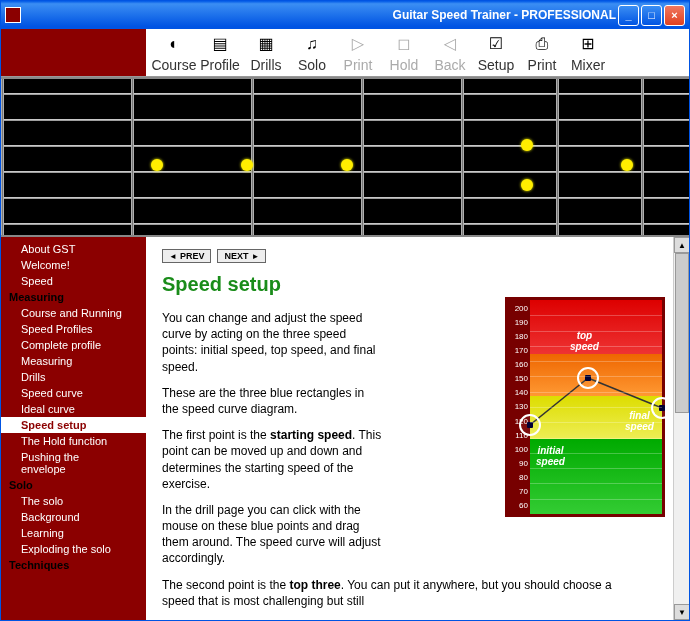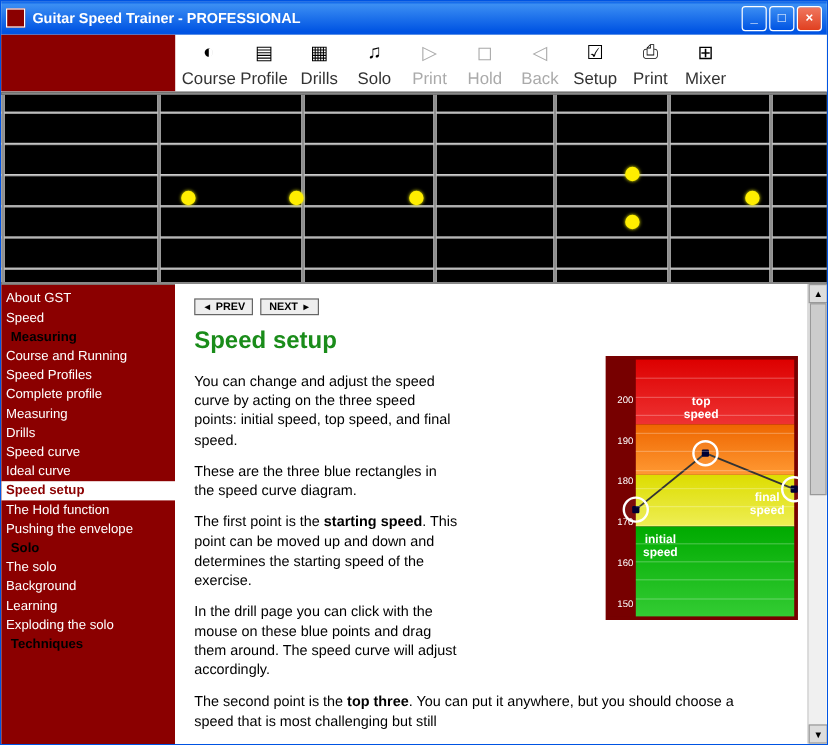--- a/index.html
+++ b/index.html
@@ -1,59 +1,59 @@
 <!DOCTYPE html>
 <html><head>
 <meta charset="utf-8">
 <style>
 * { margin: 0; padding: 0; box-sizing: border-box; }
 body { font-family: Tahoma, Arial, sans-serif; font-size: 11px; background: #ece9d8; width: 690px; height: 621px; overflow: hidden; }
 .window { width: 690px; height: 621px; border: 1px solid #0054e3; display: flex; flex-direction: column; }
-.titlebar { height: 28px; background: linear-gradient(#0058e6, #3b8ef3 10%, #0054e3 90%); display: flex; align-items: center; color: #fff; padding: 0 4px; }
+.titlebar { height: 28px; background: linear-gradient(#0058e6, #3b8ef3 10%, #0054e3 90%); display: flex; align-items: center; color: #fff; padding: 0 4px; text-align: right; }
 .titlebar .appicon { width: 16px; height: 16px; background: #8b0000; margin-right: 6px; border: 1px solid #fff; }
 .titlebar .title { flex: 1; font-weight: bold; font-size: 12px; }
 .winbtn { width: 21px; height: 21px; margin-left: 2px; border: 1px solid #fff; border-radius: 3px; display: flex; align-items: center; justify-content: center; font-weight: bold; font-size: 11px; color: #fff; cursor: pointer; }
 .winbtn.min, .winbtn.max { background: linear-gradient(#3b8ef3, #0054e3); }
 .winbtn.close { background: linear-gradient(#f07860, #e04020); }
 .header { height: 48px; background: #fff; border-bottom: 1px solid #999; display: flex; align-items: stretch; }
 .logo { width: 145px; background: #8b0000; }
 .toolbar { flex: 1; display: flex; align-items: center; padding: 0 6px; gap: 2px; }
 .tbtn { width: 44px; height: 42px; display: flex; flex-direction: column; align-items: center; justify-content: center; cursor: pointer; border-radius: 2px; }
 .tbtn .ico { width: 22px; height: 22px; display: flex; align-items: center; justify-content: center; font-size: 16px; }
 .tbtn .lbl { font-size: 14px; margin-top: 2px; color: #333; }
 .tbtn.disabled .ico, .tbtn.disabled .lbl { color: #aaa; }
 .fretboard { height: 160px; background: #000; position: relative; border-top: 2px solid #888; border-bottom: 2px solid #888; }
 .string { position: absolute; left: 0; right: 0; height: 2px; background: linear-gradient(#ddd, #888); }
 .fret { position: absolute; top: 0; bottom: 0; width: 3px; background: linear-gradient(90deg, #ccc, #777, #ccc); }
 .dot { position: absolute; width: 12px; height: 12px; background: #ffee00; border-radius: 50%; box-shadow: 0 0 3px #ff0; }
 .body-area { flex: 1; display: flex; overflow: hidden; }
 .sidebar { width: 145px; background: #8b0000; overflow-y: auto; padding: 4px 0; }
-.sidebar a { display: block; color: #fff; text-decoration: none; padding: 2px 4px; font-size: 11px; cursor: pointer; }
+.sidebar a { display: block; color: #fff; text-decoration: none; padding: 2px 20px; font-size: 11px; cursor: pointer; }
 .sidebar .section { color: #000; font-weight: bold; padding: 2px 8px; font-size: 11px; }
 .sidebar a.active { background: #fff; color: #8b0000; font-weight: bold; }
 .content { flex: 1; background: #fff; padding: 12px 16px; overflow-y: auto; position: relative; }
 .navbtns { display: flex; gap: 6px; margin-bottom: 10px; }
 .navbtn { border: 1px solid #666; background: #eee; padding: 1px 6px; font-size: 9px; font-weight: bold; cursor: pointer; display: flex; align-items: center; gap: 3px; }
 .navbtn .tri { font-size: 8px; }
 h1.pagetitle { color: #1a8c1a; font-family: Arial; font-size: 20px; font-weight: bold; margin-bottom: 14px; }
 .content p { font-size: 12px; line-height: 1.35; margin-bottom: 10px; color: #000; max-width: 220px; }
 .content p b { font-weight: bold; }
 .diagram { position: absolute; right: 24px; top: 60px; width: 160px; height: 220px; border: 3px solid #770000; background: #770000; display: flex; }
 .diagram .axis { width: 22px; background: #770000; display: flex; flex-direction: column; justify-content: space-between; padding: 4px 2px; }
-.diagram .axis span { color: #fff; font-size: 8px; text-align: right; margin-top: 25px; }
+.diagram .axis span { color: #fff; font-size: 8px; text-align: right; }
 .diagram .plot { flex: 1; position: relative; }
 .band { position: absolute; left: 0; right: 0; }
 .band.red { top: 0; height: 25%; background: linear-gradient(#d00, #e33); }
 .band.orange { top: 25%; height: 20%; background: linear-gradient(#e60, #f93); }
 .band.yellow { top: 45%; height: 20%; background: linear-gradient(#dd0, #ee5); }
 .band.green { top: 65%; height: 35%; background: linear-gradient(#0a0, #3c3); }
 .gridline { position: absolute; left: 0; right: 0; height: 1px; background: rgba(255,255,255,0.25); }
 .circle { position: absolute; width: 22px; height: 22px; border: 2px solid #fff; border-radius: 50%; background: rgba(255,255,255,0.05); }
 .speedpt { position: absolute; width: 6px; height: 6px; background: #003; border-radius: 1px; }
-.dlbl { position: absolute; color: #fff; font-size: 10px; font-weight: bold; text-align: center; line-height: 1.1; }
+.dlbl { position: absolute; color: #fff; font-size: 10px; font-weight: bold; text-align: center; line-height: 1.1; font-style: italic; }
 .curve { position: absolute; inset: 0; }
 .curve line { stroke: #333; stroke-width: 1.5; }
 .scrollbar { position: absolute; right: 0; top: 0; bottom: 0; width: 16px; background: #f0f0f0; border-left: 1px solid #ccc; }
 .sbtn { width: 16px; height: 16px; background: #ddd; border: 1px solid #999; display:flex; align-items:center; justify-content:center; font-size:8px; cursor: pointer; }
 .sthumb { position: absolute; top: 16px; width: 14px; left: 1px; height: 160px; background: #ccc; border: 1px solid #999; cursor: pointer; }
 </style>
 </head>
 <body>
 
 <div class="window">
@@ -129,20 +129,21 @@
       <div class="dot" style="left: 240px; top: 80px;"></div>
       <div class="dot" style="left: 340px; top: 80px;"></div>
       <div class="dot" style="left: 520px; top: 60px;"></div>
       <div class="dot" style="left: 520px; top: 100px;"></div>
       <div class="dot" style="left: 620px; top: 80px;"></div>
     </div>
 
   <div class="body-area">
     <div class="sidebar" id="sidebar">
         <a>About GST</a>
+        <a>Welcome!</a>
         <a>Speed</a>
         <div class="section">Measuring</div>
         <a>Course and Running</a>
         <a>Speed Profiles</a>
         <a>Complete profile</a>
         <a>Measuring</a>
         <a>Drills</a>
         <a>Speed curve</a>
         <a>Ideal curve</a>
         <a class="active">Speed setup</a>

